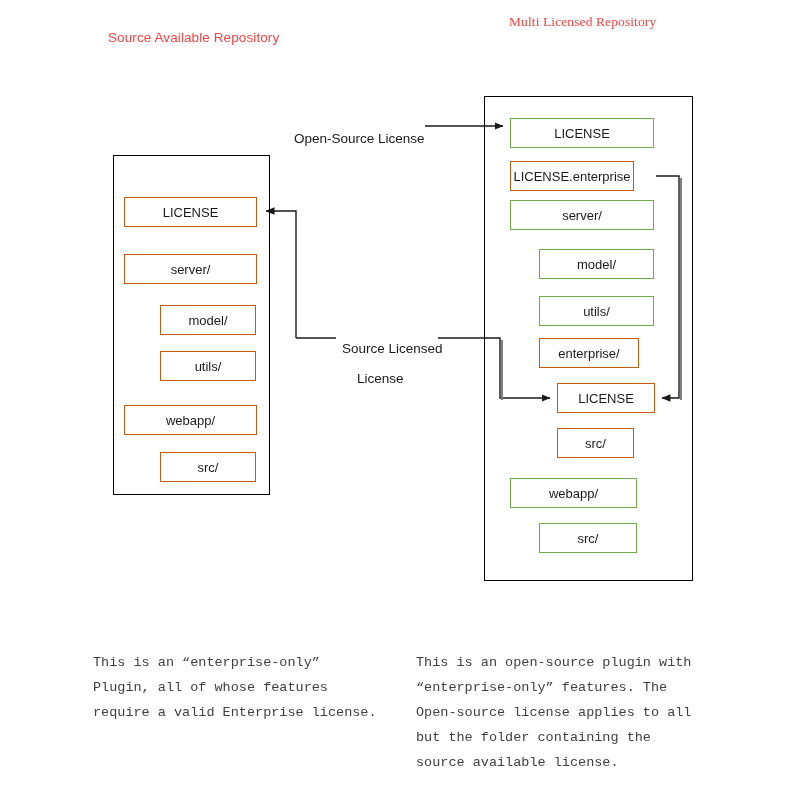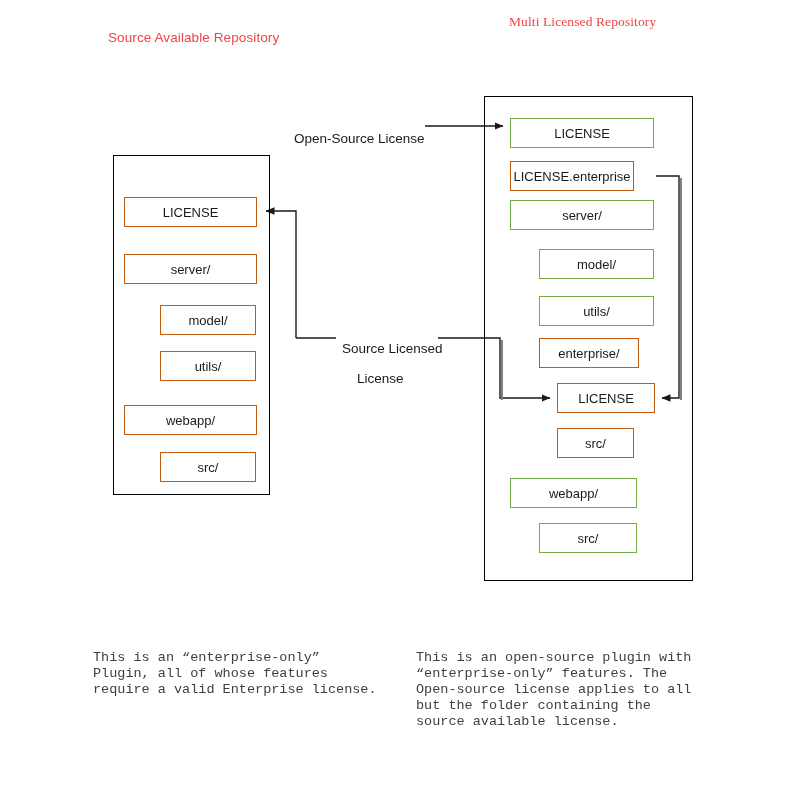--- a/index.html
+++ b/index.html
@@ -67,21 +67,21 @@
     margin-top: 12px;
   }
   #label-open-source { left: 294px; top: 119px; }
   #label-src-avail-1 { left: 342px; top: 329px; }
   #label-src-avail-2 { left: 357px; top: 359px; }
 
   .caption {
     position: absolute;
     font-family: "Liberation Mono", monospace;
     font-size: 13.5px;
-    line-height: 16px;
+    line-height: 25px;
     color: #404040;
     white-space: pre;
   }
   #caption-left  { left: 93px;  top: 650px; }
   #caption-right { left: 416px; top: 650px; }
 </style>
 </head>
 <body>
 
 <svg id="canvas" width="788" height="801" viewBox="0 0 788 801" xmlns="http://www.w3.org/2000/svg">

